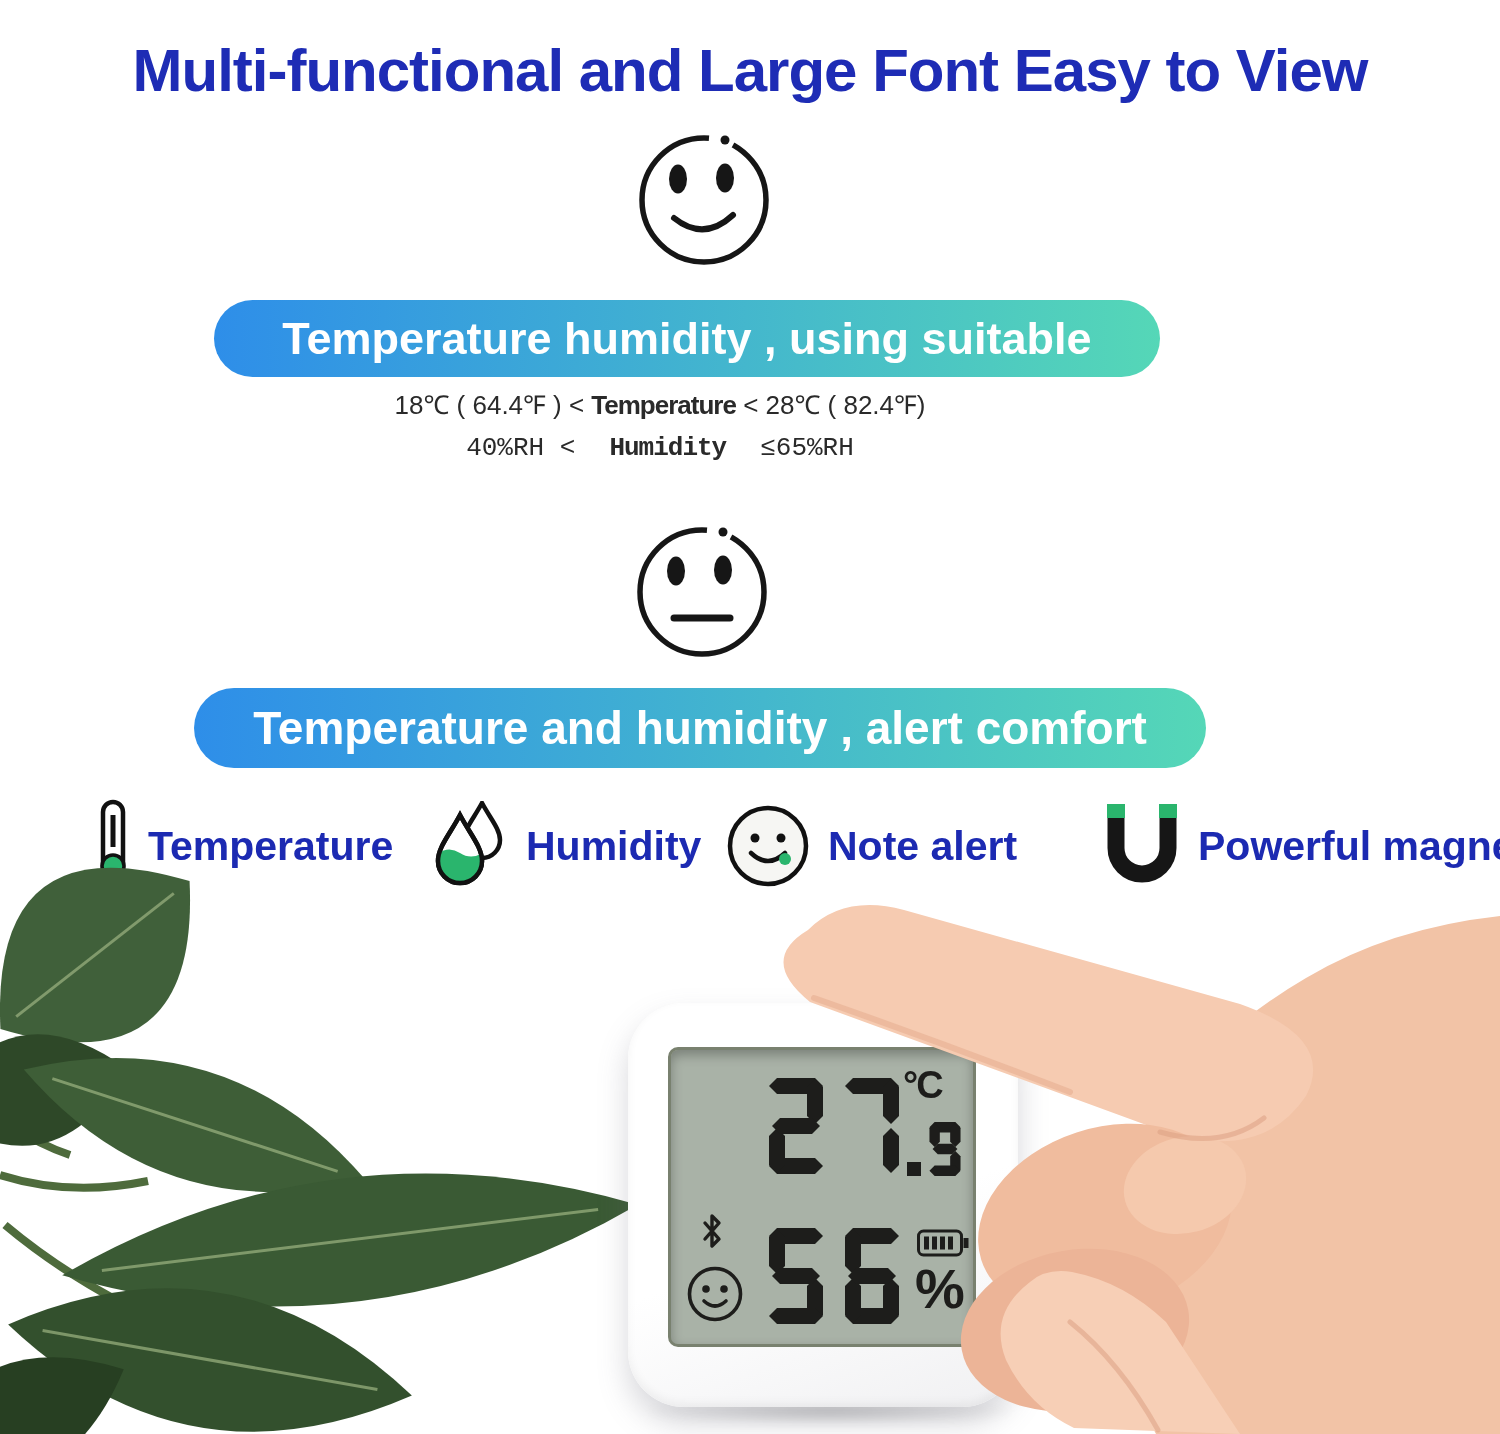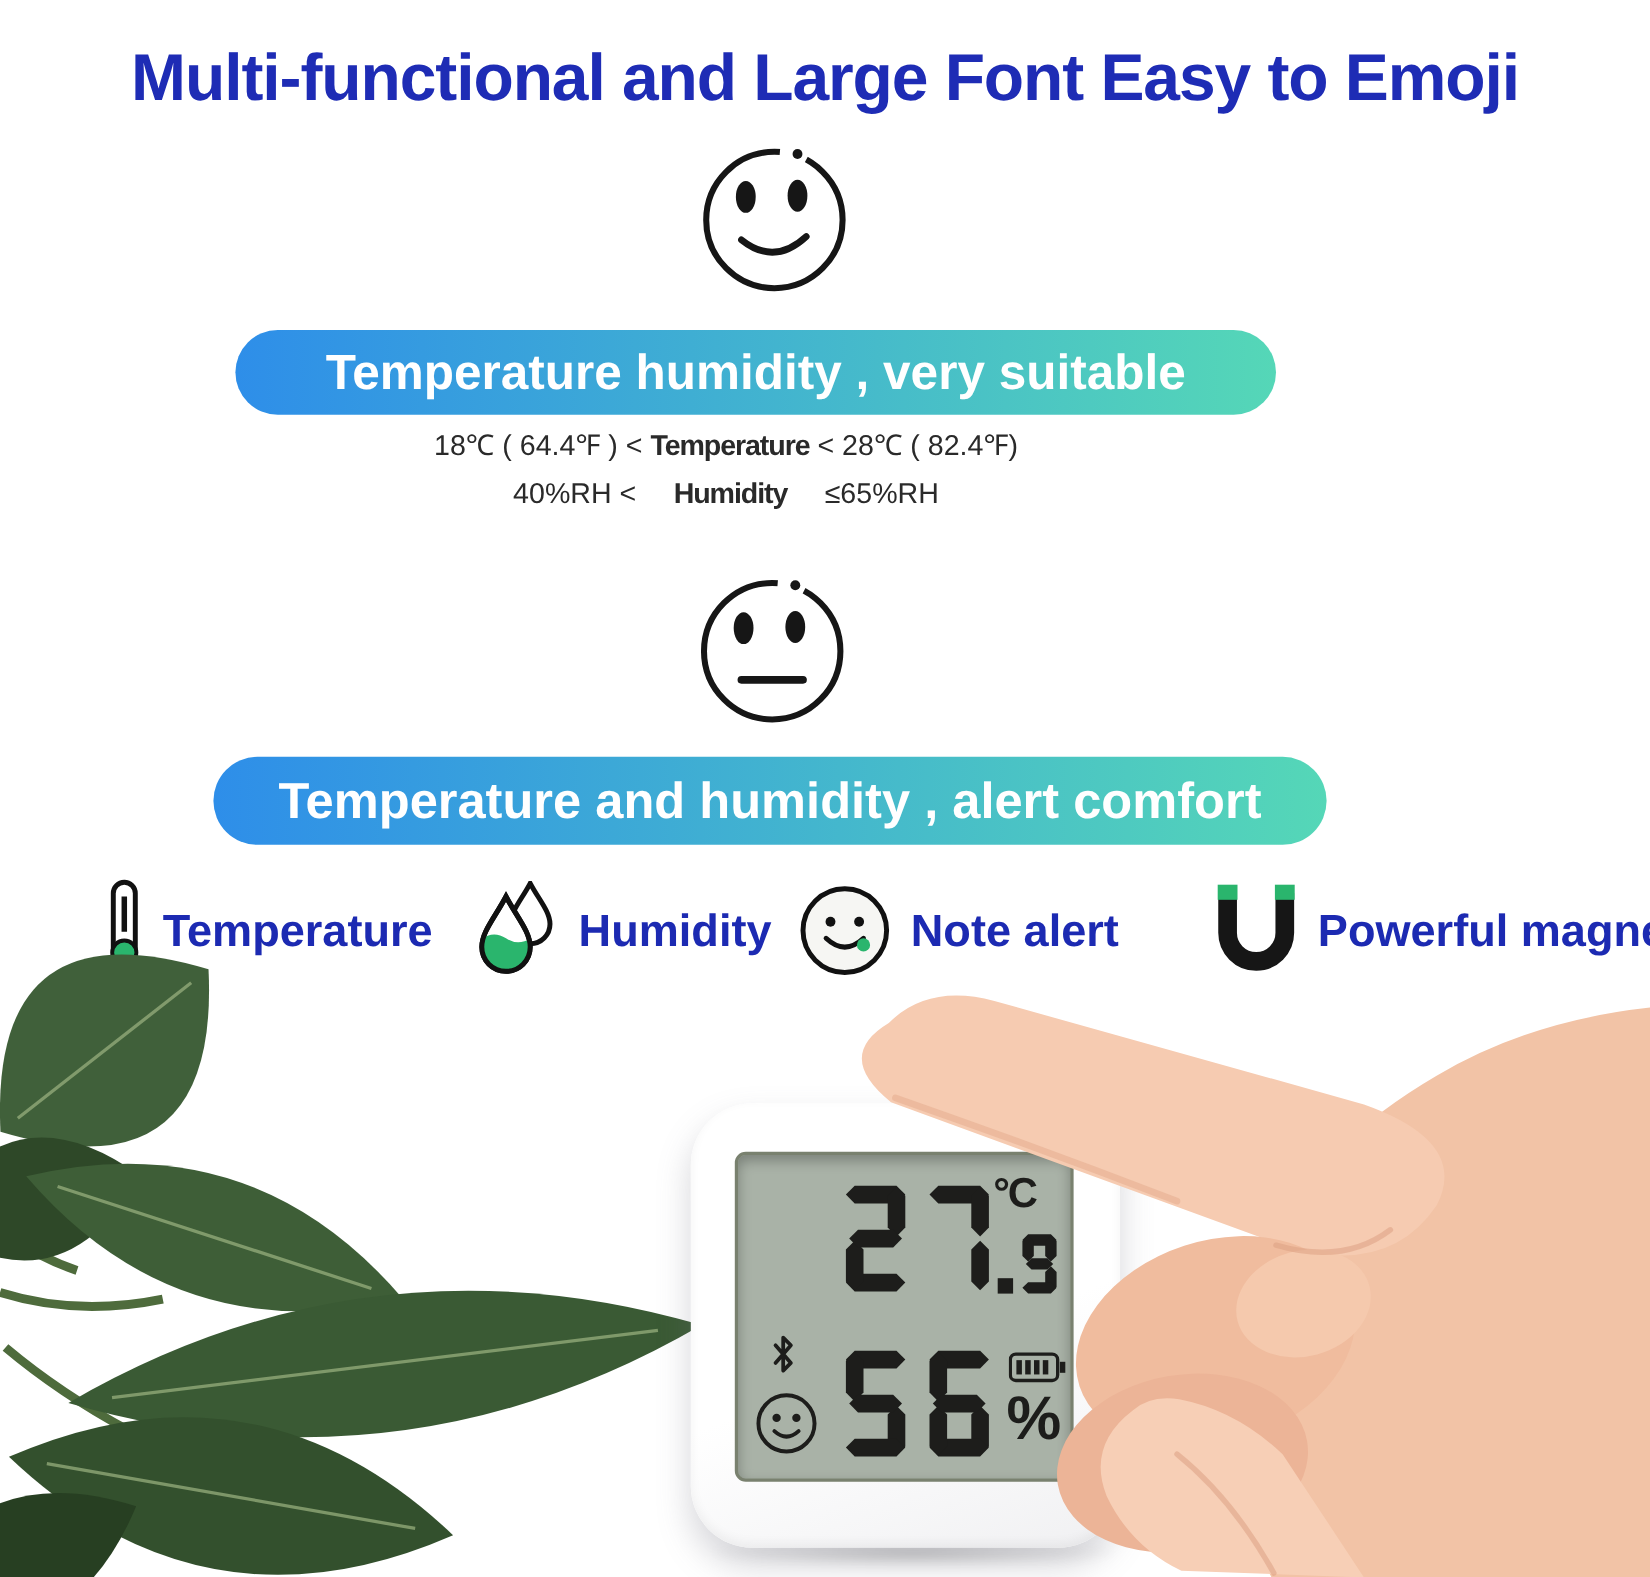--- a/index.html
+++ b/index.html
@@ -12,21 +12,21 @@
 
   .face-svg{position:absolute;}
   .banner{position:absolute;display:flex;align-items:center;justify-content:center;
           background:linear-gradient(90deg,var(--banner-gradient-start),var(--banner-gradient-end));
           color:#fff;font-weight:bold;}
   .banner1{left:214px;top:300px;width:946px;height:77px;border-radius:39px;font-size:45px;}
   .banner2{left:194px;top:688px;width:1012px;height:80px;border-radius:40px;font-size:46px;}
 
   .range-line{position:absolute;left:0;width:1320px;text-align:center;color:#2a2a2a;font-size:26px;}
   .range1{top:386px;}
-  .range2{top:433px;}
+  .range2{top:433px;font-family:Liberation Mono, monospace;}
   .range-line .b{font-weight:bold;letter-spacing:-1px;}
   .range2 .b{margin:0 34px;}
 
   .feature{position:absolute;top:798px;height:96px;display:flex;align-items:center;}
   .feature .label{font-size:41px;font-weight:bold;color:var(--label-blue);margin-left:16px;white-space:nowrap;}
   .f1{left:94px;} .f2{left:430px;} .f3{left:724px;} .f4{left:1102px;}
 
   .plant{position:absolute;left:0;top:795px;width:680px;height:639px;}
   .rib{stroke:#9db381;stroke-width:3;opacity:.7;fill:none;}
 
@@ -55,33 +55,33 @@
   .lcd-pct{position:absolute;left:244px;top:206px;font-size:56px;font-weight:bold;}
 
   .hand{position:absolute;left:600px;top:890px;width:900px;height:544px;z-index:4;}
   .green{fill:var(--accent-green);}
 </style>
 </head>
 <body>
 
 <div class="page" data-name="product-infographic">
 
-  <h1 class="title" data-name="page-title">Multi-functional and Large Font Easy to Emoji</h1>
+  <h1 class="title" data-name="page-title">Multi-functional and Large Font Easy to View</h1>
 
   <svg class="face-svg" style="left:632px;top:128px;width:145px;height:145px" viewBox="0 0 145 145" data-name="happy-face-icon">
     <circle cx="72" cy="72" r="62" fill="none" stroke="#161616" stroke-width="5.5"></circle>
     <path d="M77 10 A62 62 0 0 1 101 17" fill="none" stroke="#ffffff" stroke-width="12"></path>
     <circle cx="93" cy="12" r="4.5" fill="#161616"></circle>
     <ellipse cx="46" cy="51" rx="9" ry="14.5" fill="#161616"></ellipse>
     <ellipse cx="93" cy="50" rx="9" ry="14.5" fill="#161616"></ellipse>
     <path d="M42 90 Q72 114 101 87" fill="none" stroke="#161616" stroke-width="6" stroke-linecap="round"></path>
   </svg>
 
   <div class="banner banner1" data-name="comfort-banner-suitable">
-    <span data-name="banner-text">Temperature humidity , very suitable</span>
+    <span data-name="banner-text">Temperature humidity , using suitable</span>
   </div>
 
   <div class="range-line range1" data-name="temperature-range-text">
     <span data-name="range-pre">18℃ ( 64.4℉ ) &lt; </span><span class="b" data-name="range-bold">Temperature</span><span data-name="range-post"> &lt; 28℃ ( 82.4℉)</span>
   </div>
   <div class="range-line range2" data-name="humidity-range-text">
     <span data-name="range-pre">40%RH &lt;</span><span class="b" data-name="range-bold">Humidity</span><span data-name="range-post">≤65%RH</span>
   </div>
 
   <svg class="face-svg" style="left:630px;top:520px;width:145px;height:145px" viewBox="0 0 145 145" data-name="neutral-face-icon">

